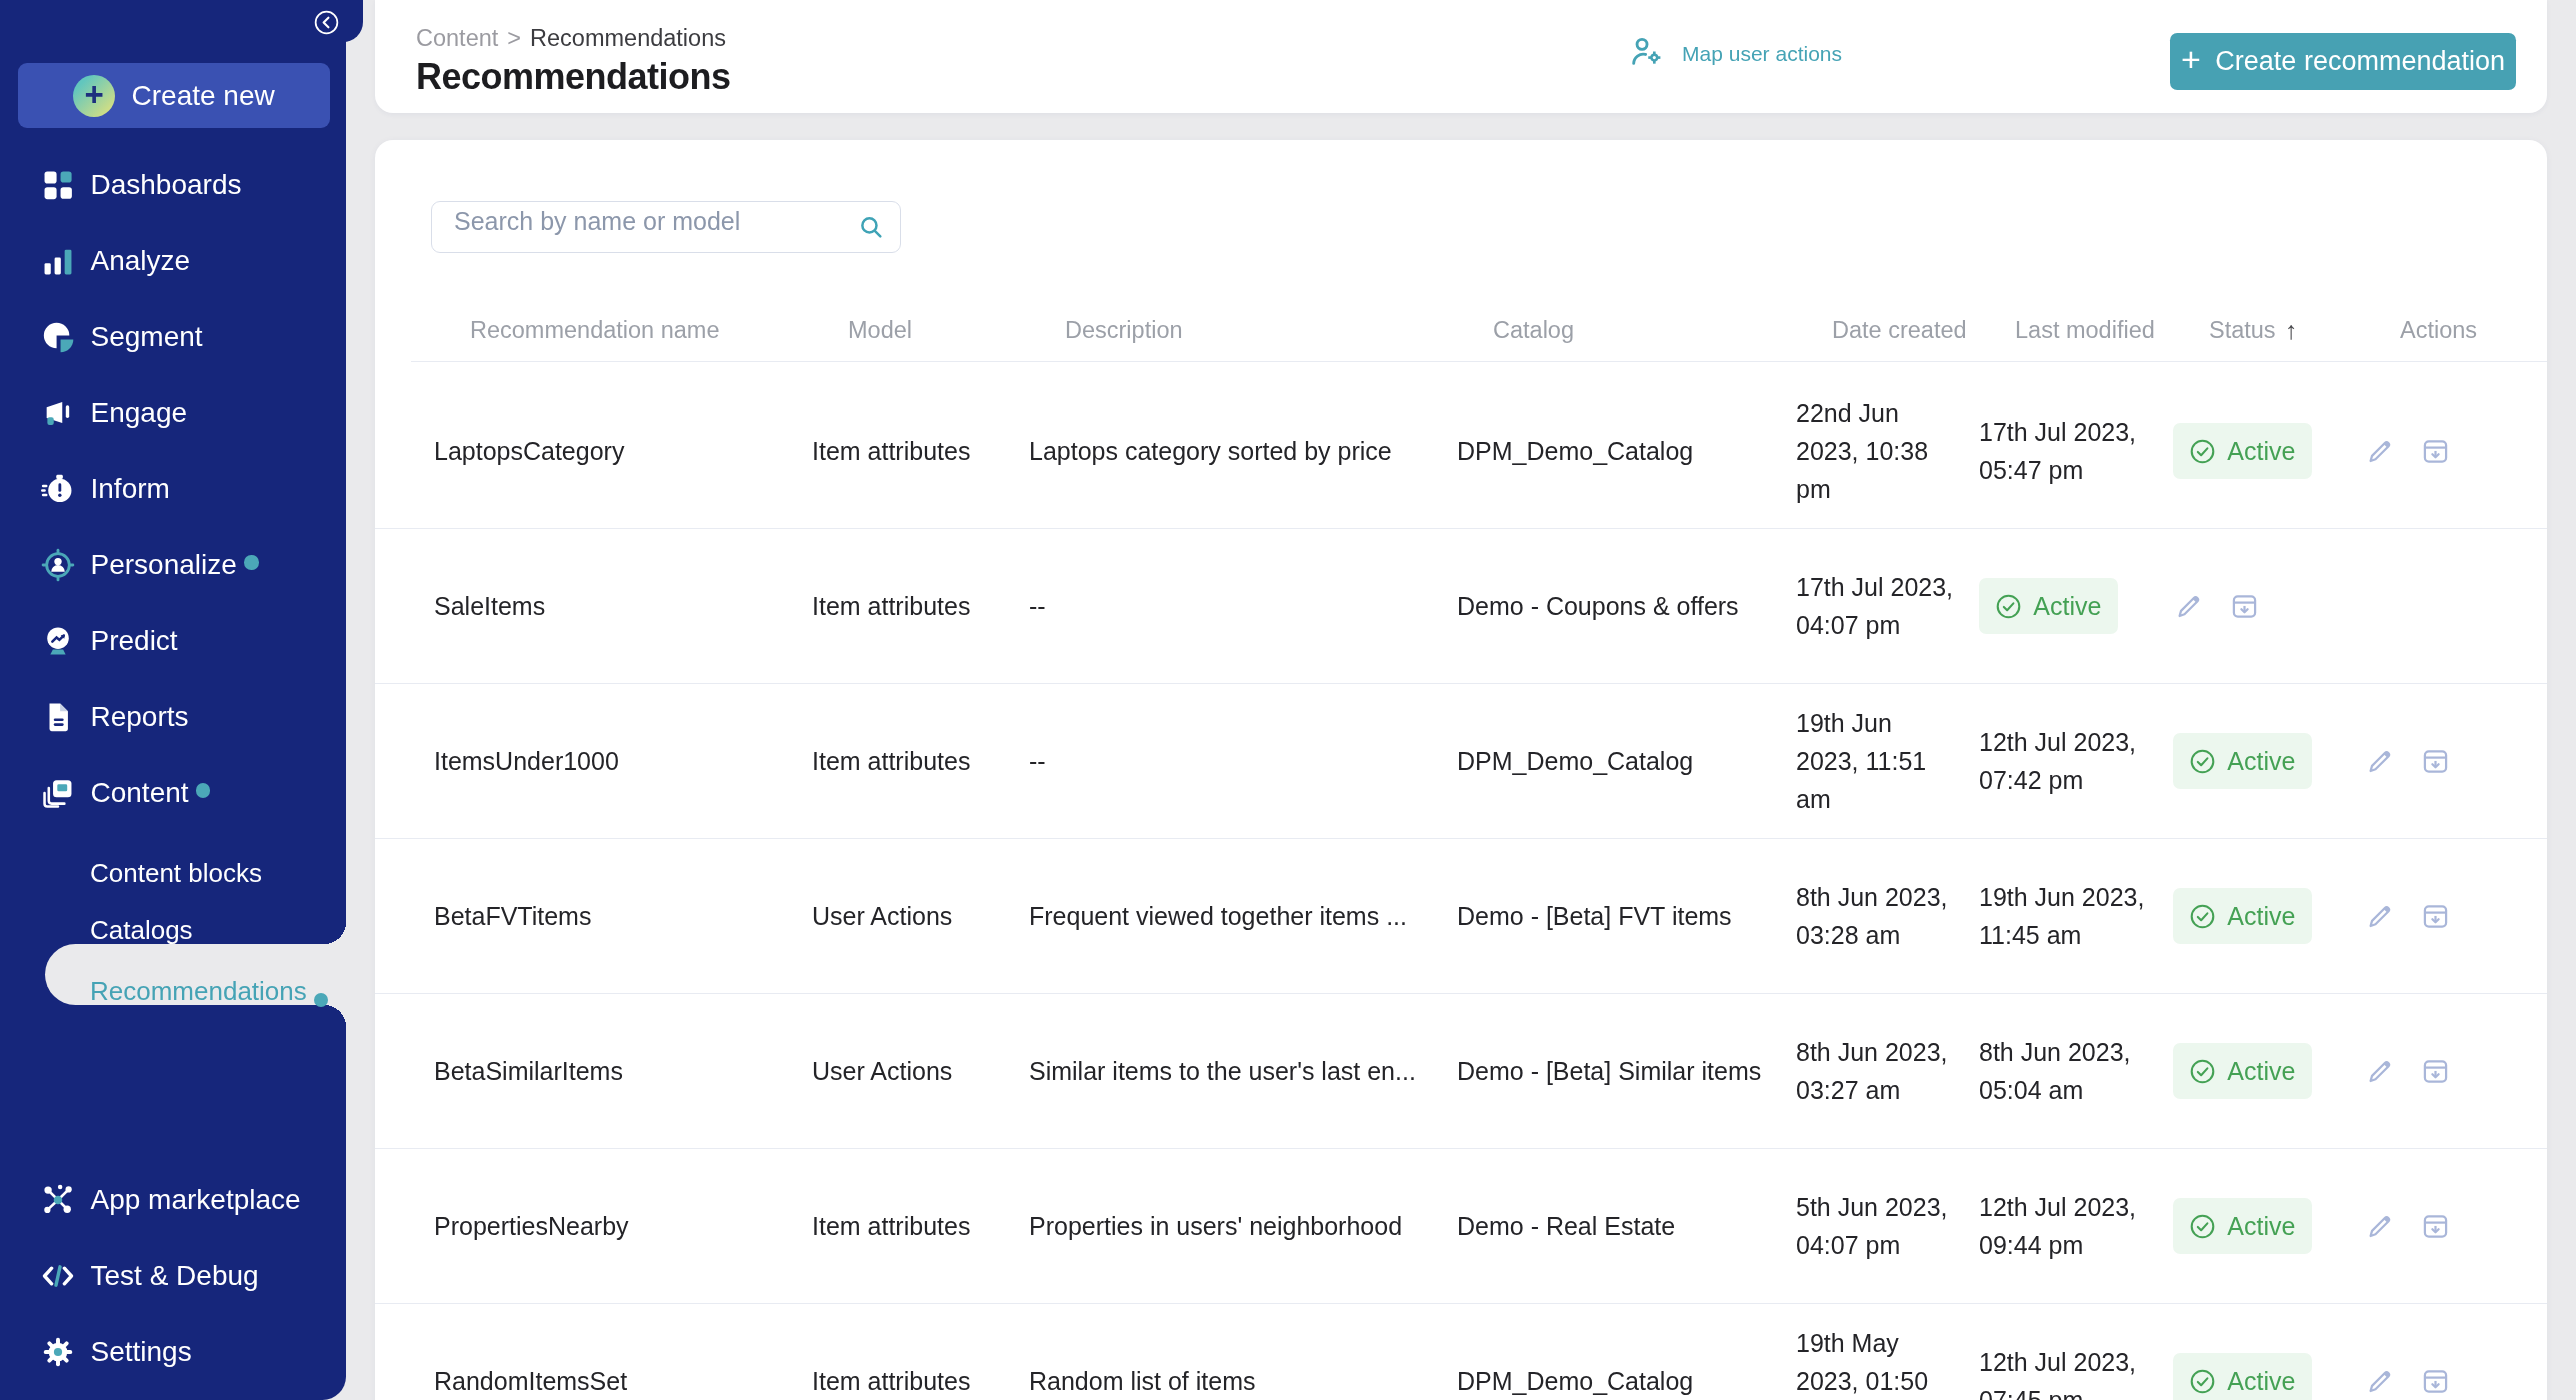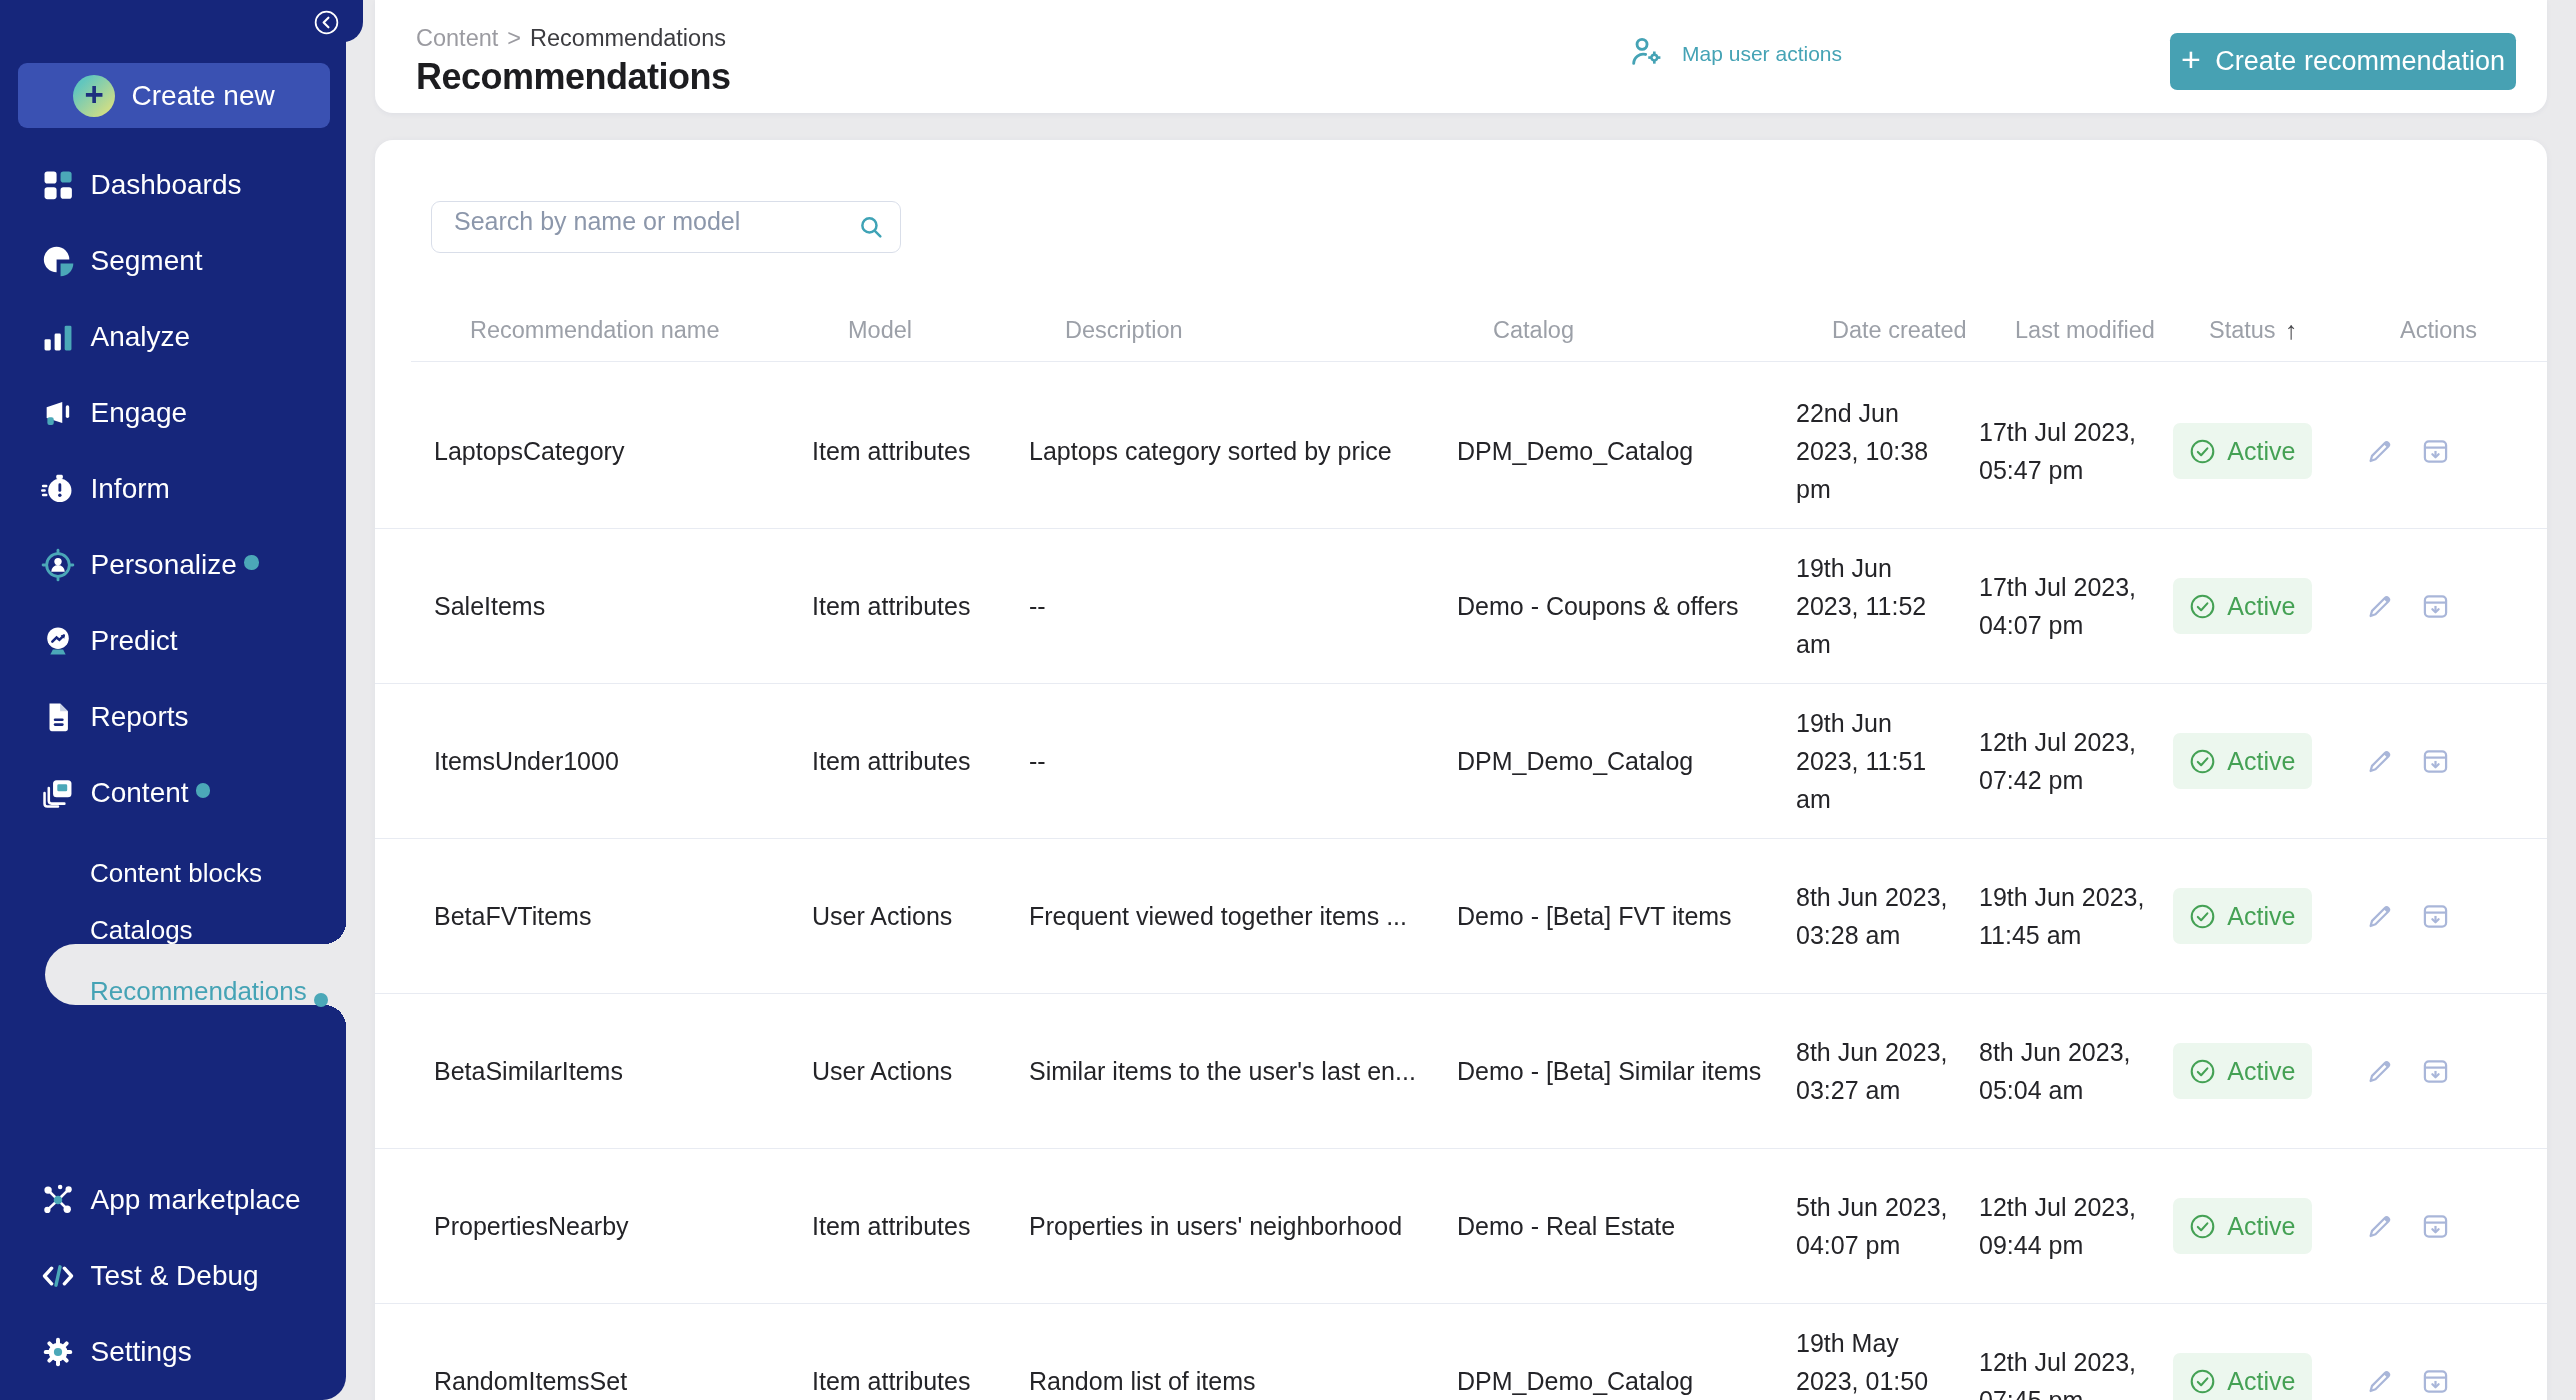--- a/index.html
+++ b/index.html
@@ -114,35 +114,35 @@
             <rect x="13.8" y="2.5" width="7.8" height="7.8" rx="2" fill="#4BA8B8"></rect>
             <rect x="2.5" y="13.5" width="8.5" height="8.5" rx="2" fill="#fff"></rect>
             <rect x="13.8" y="13.5" width="8" height="8.2" rx="2" fill="#fff"></rect>
           </svg>
       </span>
       <span class="nlabel">Dashboards</span>
     </div>
     <div class="nav-item">
       <span class="nicon">
         <svg width="34" height="34" viewBox="0 0 24 24">
-            <path d="M11,11 L20,11 A9,9 0 1 0 11,20 Z" fill="#fff"></path>
-            <path d="M13.8,13.8 L22.8,13.8 A9,9 0 0 1 13.8,22.8 Z" fill="#4BA8B8"></path>
-          </svg>
-      </span>
-      <span class="nlabel">Segment</span>
-    </div>
-    <div class="nav-item">
-      <span class="nicon">
-        <svg width="34" height="34" viewBox="0 0 24 24">
             <rect x="2.5" y="13.5" width="4.4" height="8" rx="1" fill="#fff"></rect>
             <rect x="9.6" y="9.5" width="4.4" height="12" rx="1" fill="#fff"></rect>
             <rect x="16.7" y="4" width="4.8" height="17.5" rx="1" fill="#4BA8B8"></rect>
           </svg>
       </span>
       <span class="nlabel">Analyze</span>
+    </div>
+    <div class="nav-item">
+      <span class="nicon">
+        <svg width="34" height="34" viewBox="0 0 24 24">
+            <path d="M11,11 L20,11 A9,9 0 1 0 11,20 Z" fill="#fff"></path>
+            <path d="M13.8,13.8 L22.8,13.8 A9,9 0 0 1 13.8,22.8 Z" fill="#4BA8B8"></path>
+          </svg>
+      </span>
+      <span class="nlabel">Segment</span>
     </div>
     <div class="nav-item">
       <span class="nicon">
         <svg width="34" height="34" viewBox="0 0 24 24">
             <path d="M4,8 L15,4.2 L15,19 L4,15.5 Z" fill="#fff"></path>
             <rect x="4.5" y="15" width="4.5" height="5.5" rx="1.5" fill="#4BA8B8"></rect>
             <rect x="17.5" y="6.5" width="2.4" height="9" rx="1.2" fill="#fff"></rect>
           </svg>
       </span>
       <span class="nlabel">Engage</span>
@@ -385,21 +385,20 @@
           </span>
         </button>
       </div>
     </div>
 
     <div class="t-row grid">
       <div class="cell c-name">SaleItems</div>
       <div class="cell c-model">Item attributes</div>
       <div class="cell c-desc">--</div>
       <div class="cell c-catalog">Demo - Coupons &amp; offers</div>
-      <div class="cell c-created">19th Jun 2023, 11:52 am</div>
       <div class="cell c-modified">17th Jul 2023, 04:07 pm</div>
       <div class="cell c-status">
         <span class="chip">
           <span style="display:inline-flex;">
             <svg width="27" height="27" viewBox="0 0 26 26" fill="none" stroke="#44A154" stroke-width="2">
                 <circle cx="13" cy="13" r="10.4"></circle>
                 <path d="M8.5,13.4 l3.2,3.2 l6,-6.6" stroke-linecap="round" stroke-linejoin="round"></path>
               </svg>
           </span>
           <span>Active</span>

